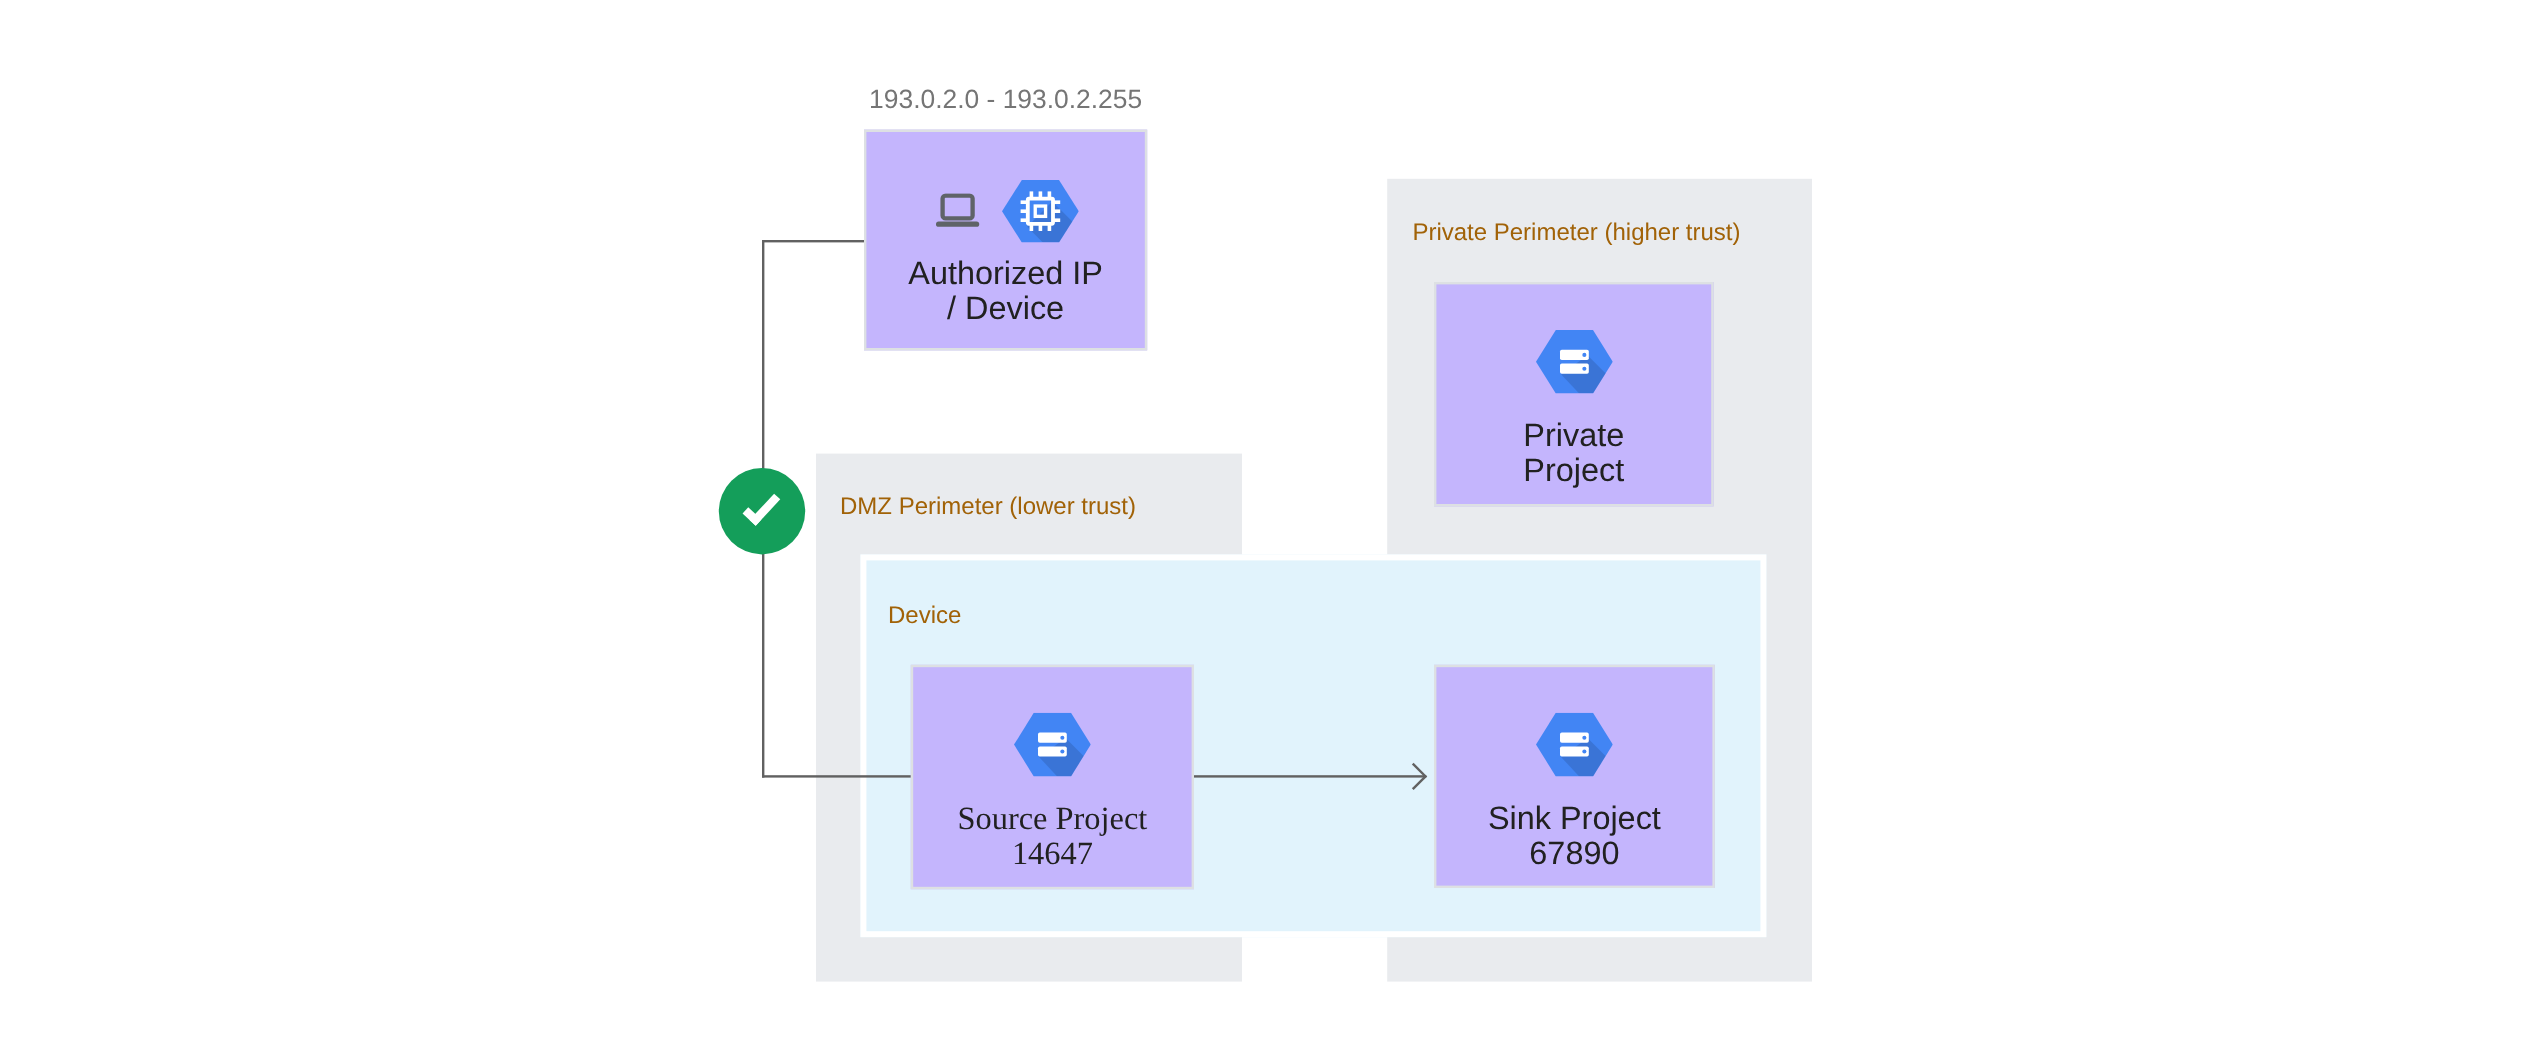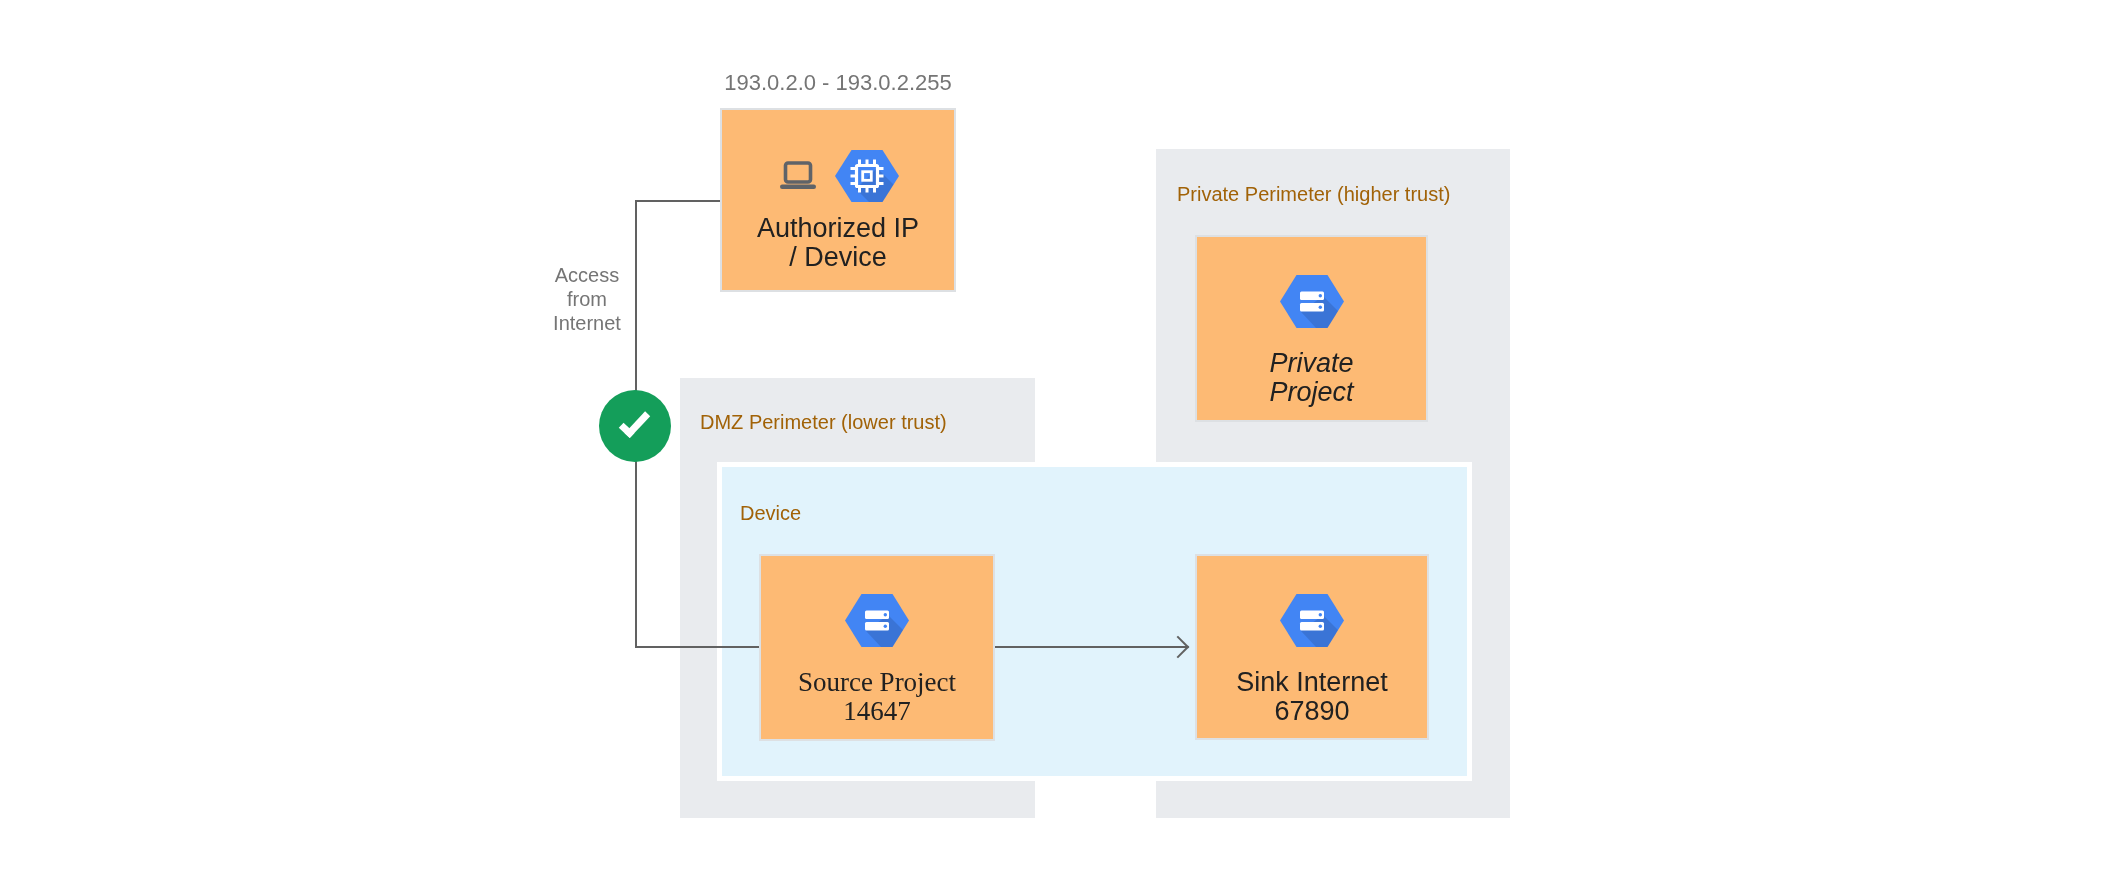--- a/index.html
+++ b/index.html
@@ -36,27 +36,27 @@
   .to-source{left:635px;top:646px;width:125px;}
   .arrow-line{left:992px;top:646px;width:196px;}
   .arrowhead{
     position:absolute;left:1170px;top:639px;width:16px;height:16px;
     border-top:2px solid #616161;border-right:2px solid #616161;
     transform:rotate(45deg);
     box-sizing:border-box;
   }
   
   .node{
-    position:absolute;background:#fdba74;border:2px solid #DDE0E3;
+    position:absolute;background:#c4b5fd;border:2px solid #DDE0E3;
     box-sizing:border-box;
   }
   .node-authorized{left:720px;top:108px;width:236px;height:184px;}
   .node-source{left:759px;top:554px;width:236px;height:187px;}
   .node-sink{left:1195px;top:554px;width:234px;height:186px;}
-  .node-private{left:1195px;top:235px;width:233px;height:187px;font-style:italic;}
+  .node-private{left:1195px;top:235px;width:233px;height:187px;}
   .node-icons{
     position:absolute;left:0;right:0;top:38px;
     display:flex;align-items:center;justify-content:center;gap:17px;
   }
   .node-title{
     position:absolute;left:0;right:0;top:108px;
     text-align:center;font-size:27px;line-height:29px;color:#212121;
   }
   
   .ip-label{
@@ -99,25 +99,20 @@
   </div>
 
   <div class="line line-h stub-top"></div>
   <div class="line line-v vert"></div>
   <div class="line line-h to-source"></div>
   <div class="line line-h arrow-line"></div>
   <div class="arrowhead"></div>
 
   <div class="ip-label">193.0.2.0 - 193.0.2.255</div>
 
-  <div class="access-label">
-    <div>Access</div>
-    <div>from</div>
-    <div>Internet</div>
-  </div>
 
   <div class="node node-authorized">
     <div class="node-icons" style="top:40px;">
       <span>
         <svg class="icon-svg" width="40" height="30" viewBox="0 0 40 30">
           <rect x="7.5" y="2" w="25" height="19" width="25" rx="2.5" fill="none" stroke="#5F6368" stroke-width="3.6"></rect>
           <rect x="2" y="23.5" width="36" height="4.5" rx="2.2" fill="#5F6368"></rect>
         </svg>
       </span>
       <span>
@@ -196,21 +191,21 @@
             <polygon points="43,21 64,42 64,53 36,53 21,37" fill="#000" opacity="0.12"></polygon>
             <rect x="20" y="16.5" width="24" height="8.5" rx="1.5" fill="#fff"></rect>
             <circle cx="40.3" cy="20.75" r="1.7" fill="#4285F4"></circle>
             <rect x="20" y="28" width="24" height="8.5" rx="1.5" fill="#fff"></rect>
             <circle cx="40.3" cy="32.25" r="1.7" fill="#4285F4"></circle>
           </g>
         </svg>
       </span>
     </div>
     <div class="node-title" style="top:112px;">
-      <div>Sink Internet</div>
+      <div>Sink Project</div>
       <div>67890</div>
     </div>
   </div>
 
   <div class="node node-private">
     <div class="node-icons">
       <span>
         <svg class="icon-svg" width="64" height="53" viewBox="0 0 64 53">
           <defs>
               <clipPath id="hexclip4">

